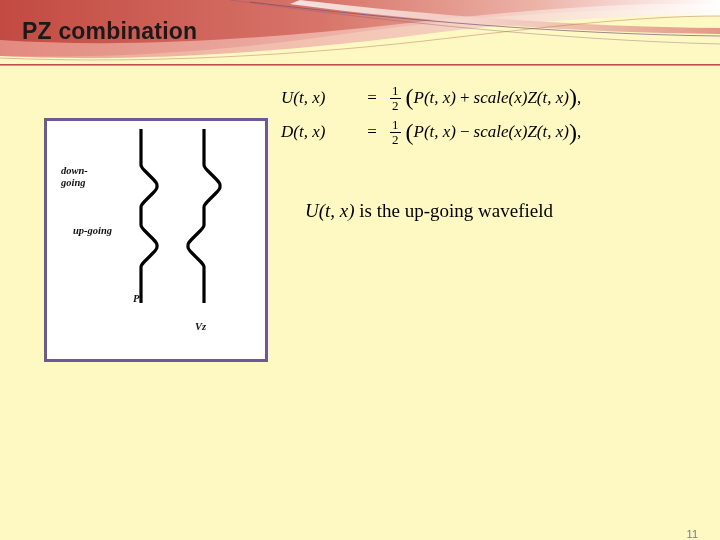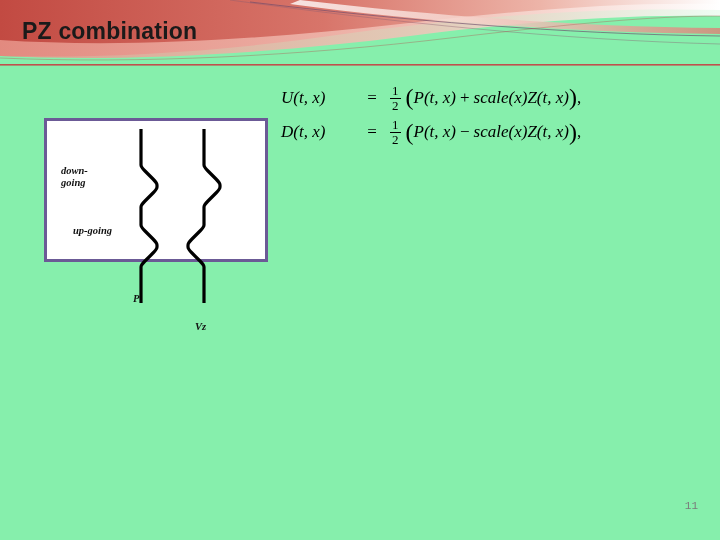--- a/index.html
+++ b/index.html
@@ -10,21 +10,21 @@
     width: 720px;
     height: 540px;
     background: #ffffff;
     font-family: "Liberation Sans", sans-serif;
     overflow: hidden;
   }
   .slide {
     position: relative;
     width: 720px;
     height: 540px;
-    background: #86efac;
+    background: #fef9c3;
     overflow: hidden;
   }
   
   .banner {
     position: absolute;
     left: 0;
     top: 0;
     width: 720px;
     height: 70px;
     overflow: hidden;
@@ -41,21 +41,21 @@
     color: #1a1a1a;
     letter-spacing: 0.2px;
     font-family: "Liberation Sans", sans-serif;
   }
   
   .figure-box {
     position: absolute;
     left: 44px;
     top: 118px;
     width: 224px;
-    height: 144px;
+    height: 244px;
     border: 3px solid #6b5a96;
     background: #ffffff;
     box-sizing: border-box;
   }
   .fig-label {
     position: absolute;
     font-style: italic;
     font-weight: bold;
     font-size: 10.5px;
     color: #111;
@@ -127,24 +127,24 @@
   }
   .desc-line {
     margin-bottom: 19px;
     white-space: nowrap;
   }
   .desc-line .sym { font-style: italic; }
   
   .page-number {
     position: absolute;
     right: 22px;
-    bottom: 28px;
+    bottom: 0;
     font-size: 11px;
     color: #7a7a7a;
-    font-family: Liberation Mono, monospace;
+    font-family: Liberation Sans, sans-serif;
   }
 </style>
 </head>
 <body>
 
 <div class="slide">
 
   <div class="banner">
     <svg width="720" height="72" viewBox="0 0 720 72" xmlns="http://www.w3.org/2000/svg">
       <defs>
@@ -230,17 +230,20 @@
         <span class="rom" style="padding:0 4px">−</span>
         <span class="ital">scale(x)Z(t, x)</span>
         <span class="paren">)</span>
         <span class="rom">,</span>
       </span>
     </div>
 
   </div>
 
   <div class="descriptions">
+    <div class="desc-line">
+      <span class="sym">U(t, x)</span><span> is the up-going wavefield</span>
+    </div>
   </div>
 
   <div class="page-number">11</div>
 
 </div>
 
 </body></html>

